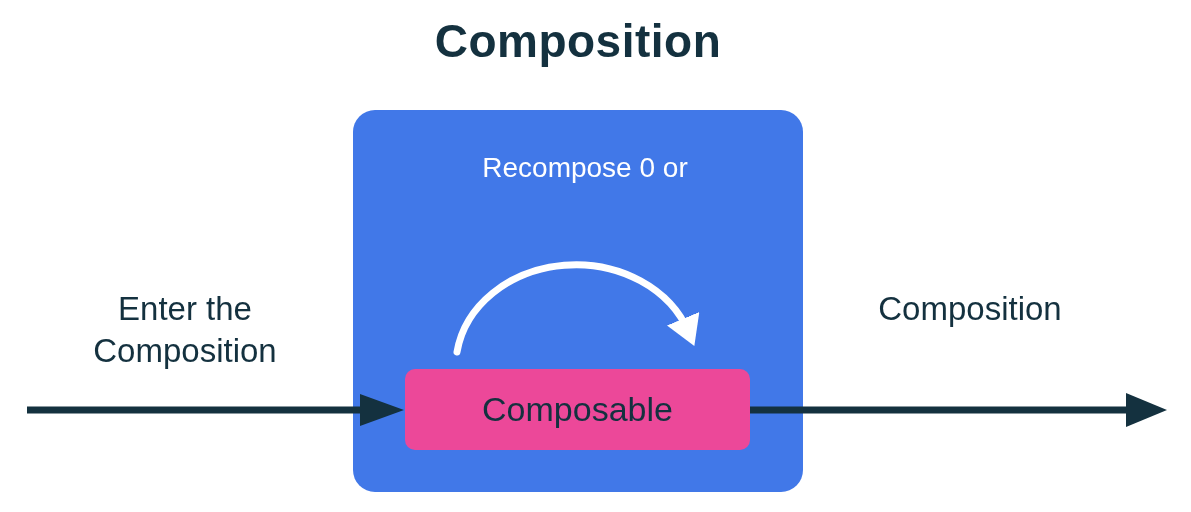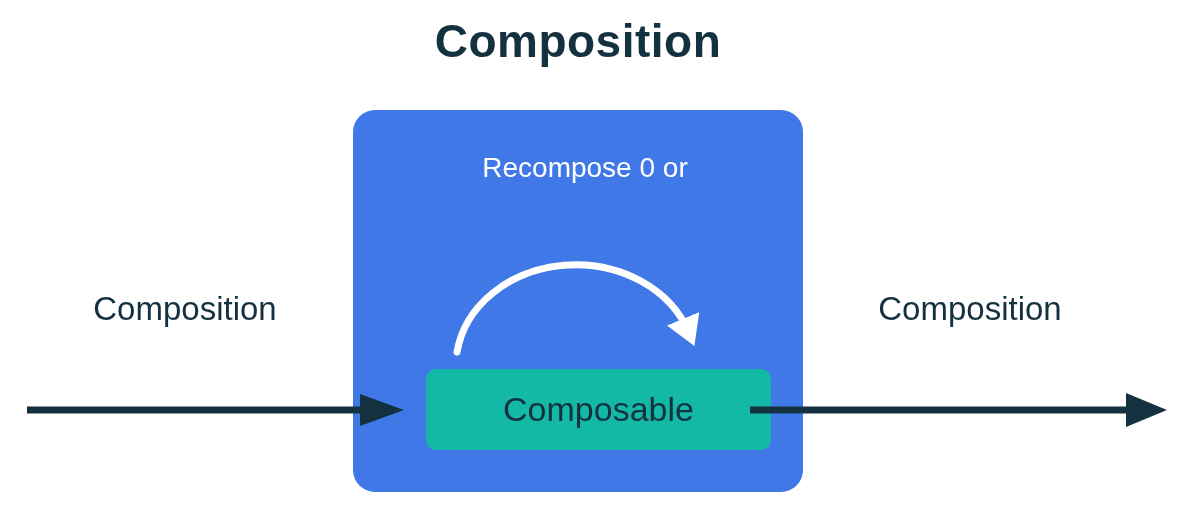--- a/index.html
+++ b/index.html
@@ -41,25 +41,25 @@
     top: 146px;
     width: 450px;
     text-align: center;
     color: #ffffff;
     font-size: 28px;
     line-height: 44px;
     margin-left: 7px;
   }
   .composable-box {
     position: absolute;
-    left: 426px;
+    left: 405px;
     top: 369px;
     width: 345px;
     height: 81px;
-    background: #14b8a6;
+    background: #ec4899;
     border-radius: 10px;
     display: flex;
     align-items: center;
     justify-content: center;
   }
   .composable-label {
     color: #14313F;
     font-size: 34px;
   }
   .side-label {
@@ -91,20 +91,21 @@
 
   <div class="recompose-label">
     <div>Recompose 0 or</div>
   </div>
 
   <div class="composable-box">
     <span class="composable-label">Composable</span>
   </div>
 
   <div class="side-label enter-label">
+    <div>Enter the</div>
     <div>Composition</div>
   </div>
 
   <div class="side-label leave-label">
     <div>Composition</div>
   </div>
 
   <svg class="arrow-layer" width="1191" height="512" viewBox="0 0 1191 512">
     <defs>
       <marker id="arcHead" markerWidth="5" markerHeight="5" refX="2.2" refY="2.5" orient="auto" markerUnits="strokeWidth">

